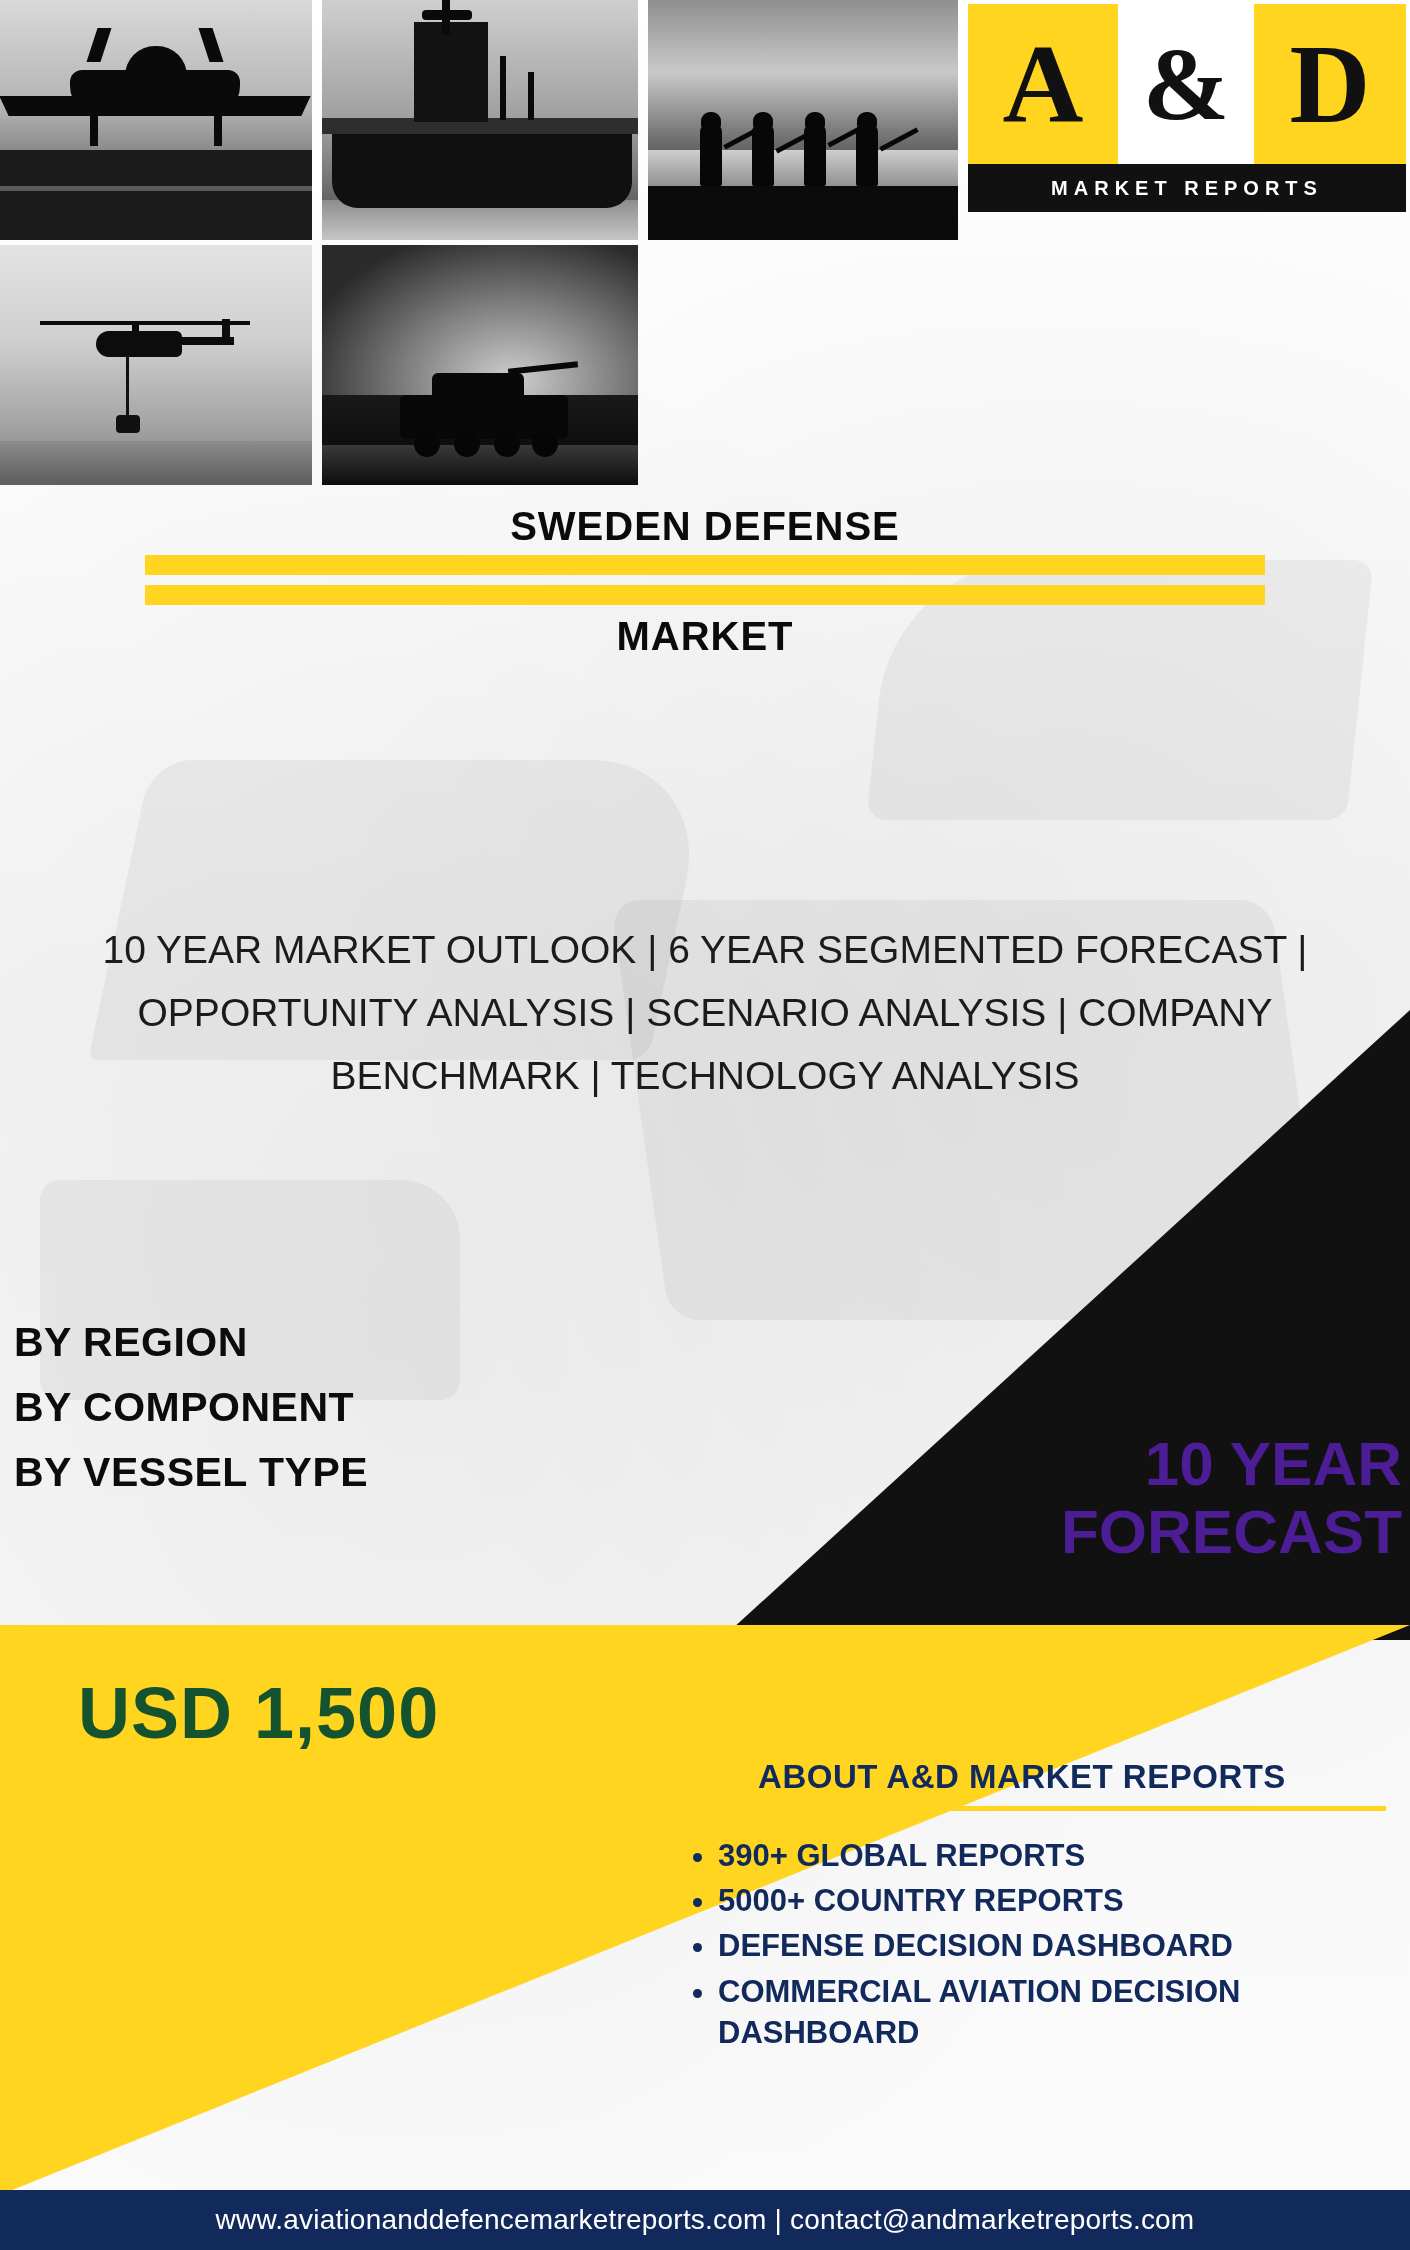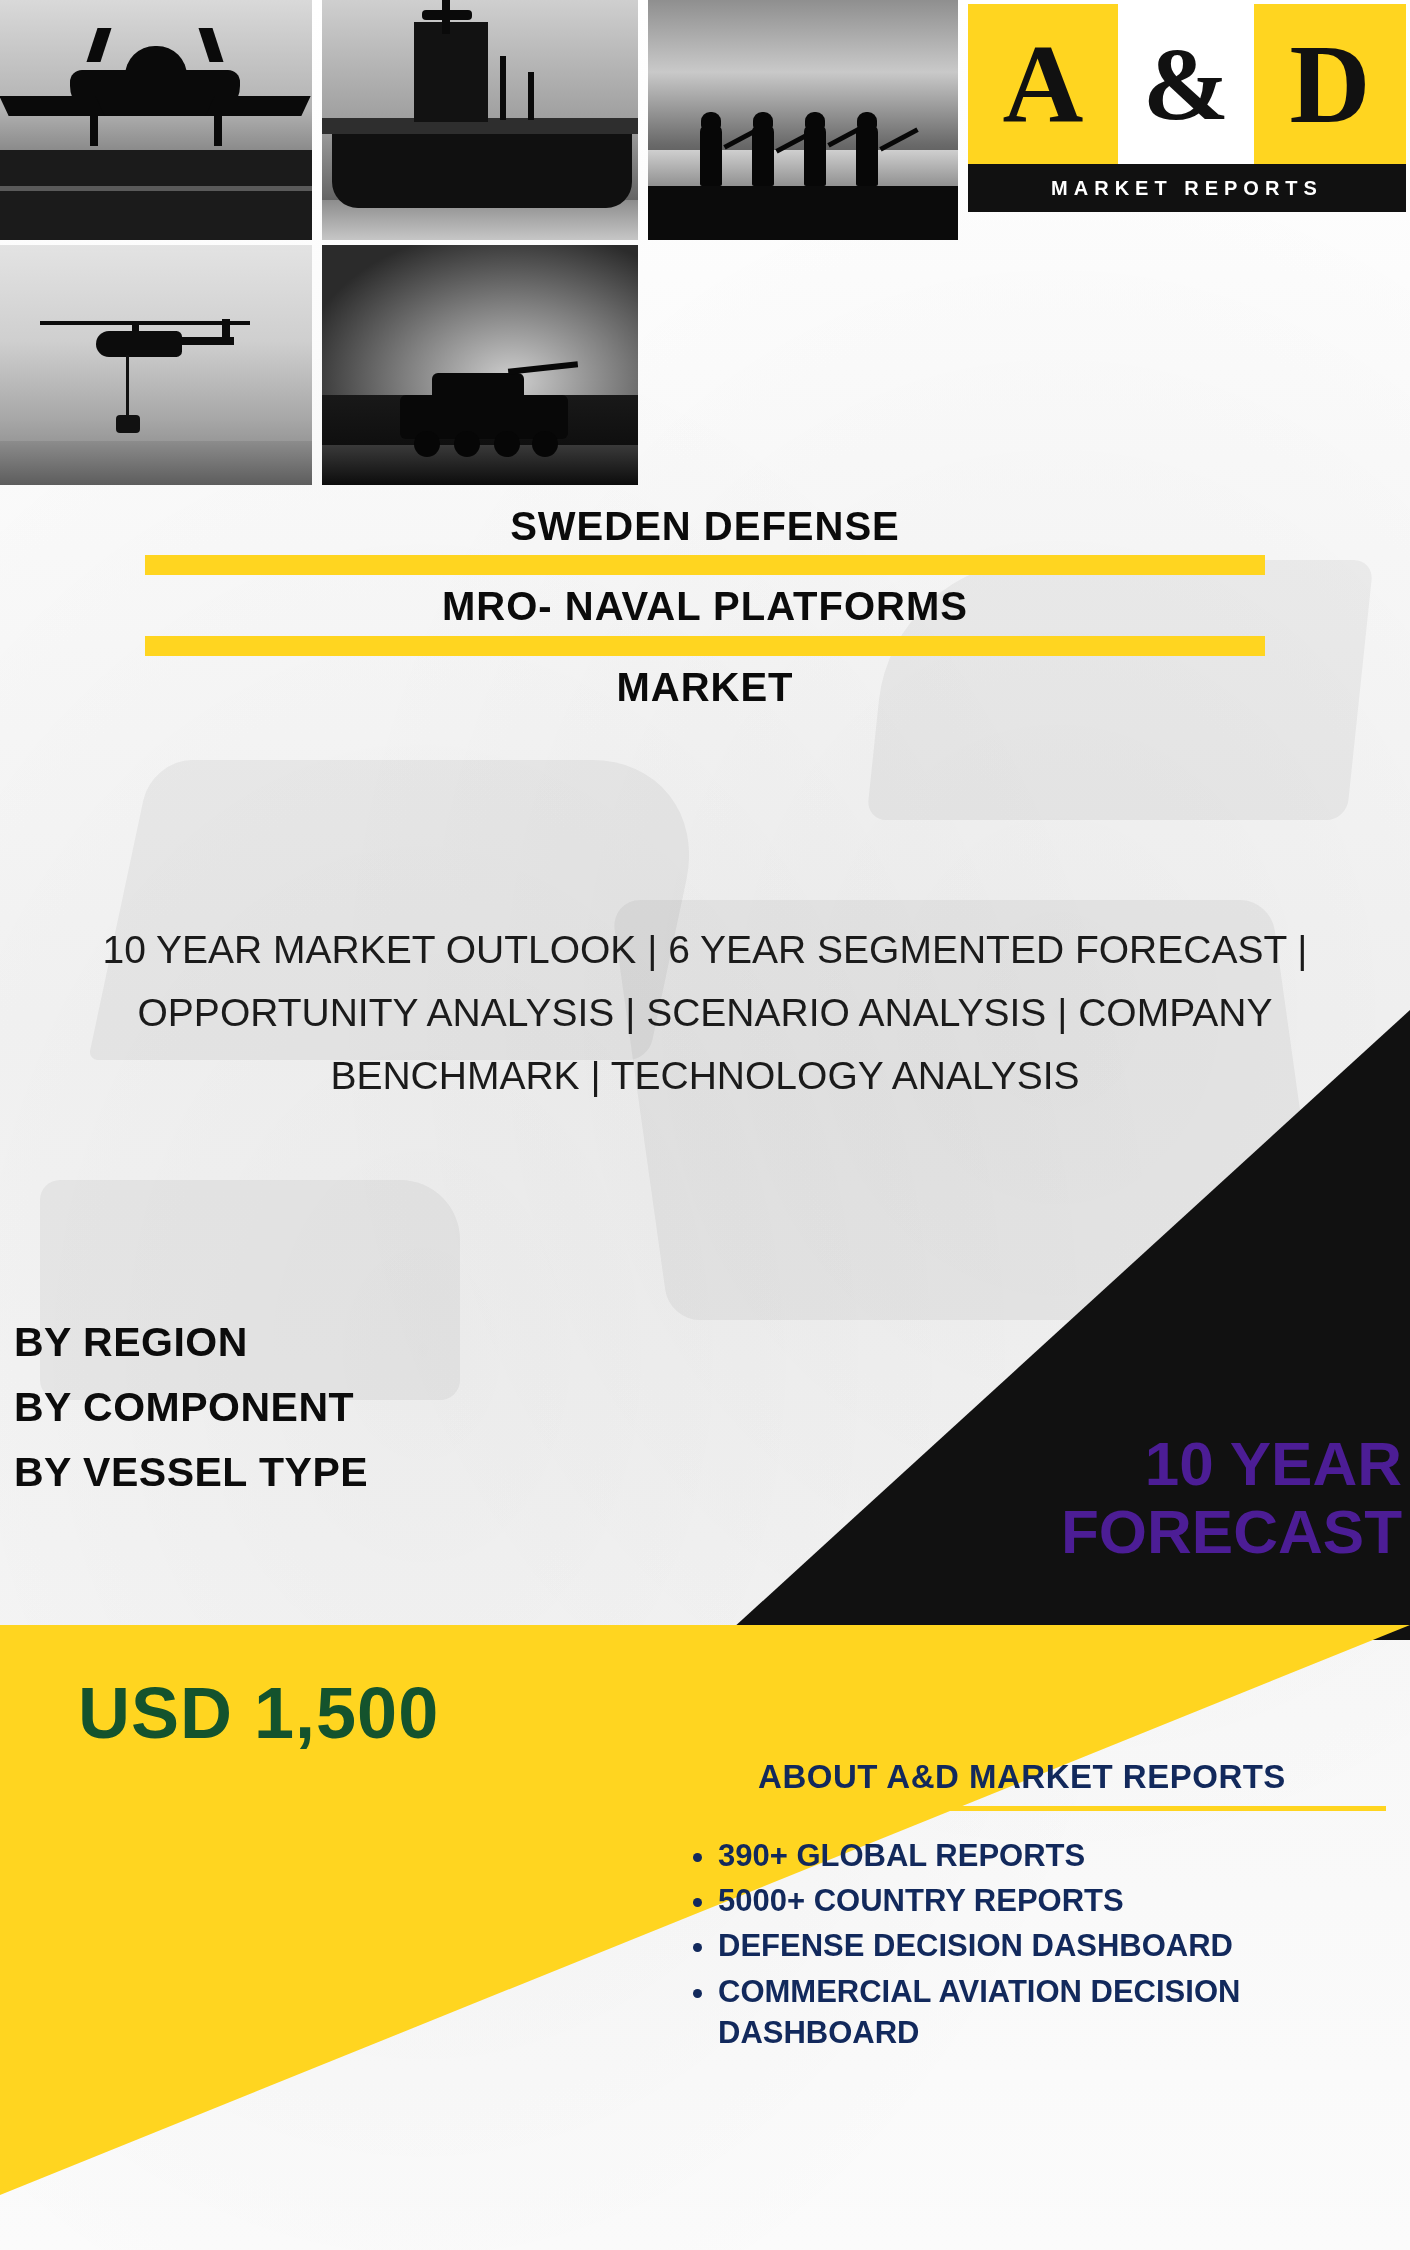--- a/index.html
+++ b/index.html
@@ -309,21 +309,20 @@
         <span class="logo-letter">D</span>
       </div>
     </div>
     <div class="logo-bar">MARKET REPORTS</div>
   </div>
 
 
   <div class="titles">
     <div class="title-line">SWEDEN DEFENSE</div>
     <div class="title-underline"></div>
-    <div class="title-line">MRO- NAVAL PLATFORMS</div>
     <div class="title-underline"></div>
     <div class="title-line">MARKET</div>
   </div>
 
   <div class="subtitle">10 YEAR MARKET OUTLOOK | 6 YEAR SEGMENTED FORECAST | OPPORTUNITY ANALYSIS | SCENARIO ANALYSIS | COMPANY BENCHMARK | TECHNOLOGY ANALYSIS</div>
 
   <div class="segments">
     <div class="segment">BY REGION</div>
     <div class="segment">BY COMPONENT</div>
     <div class="segment">BY VESSEL TYPE</div>
@@ -340,14 +339,15 @@
     <div class="about-title">ABOUT A&amp;D MARKET REPORTS</div>
     <div class="about-rule"></div>
     <ul class="about-list">
       <li>390+ GLOBAL REPORTS</li>
       <li>5000+ COUNTRY REPORTS</li>
       <li>DEFENSE DECISION DASHBOARD</li>
       <li>COMMERCIAL AVIATION DECISION DASHBOARD</li>
     </ul>
   </div>
 
+  <div class="footer">www.aviationanddefencemarketreports.com | contact@andmarketreports.com</div>
 
 </div>
 
 </body></html>

